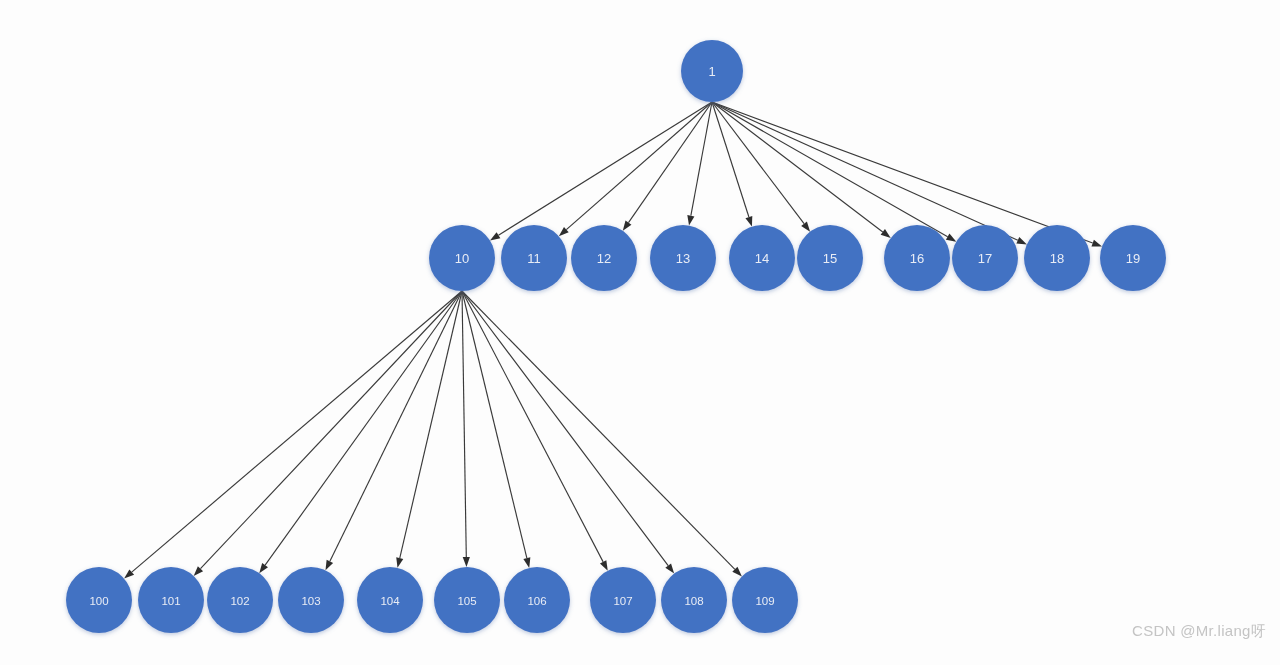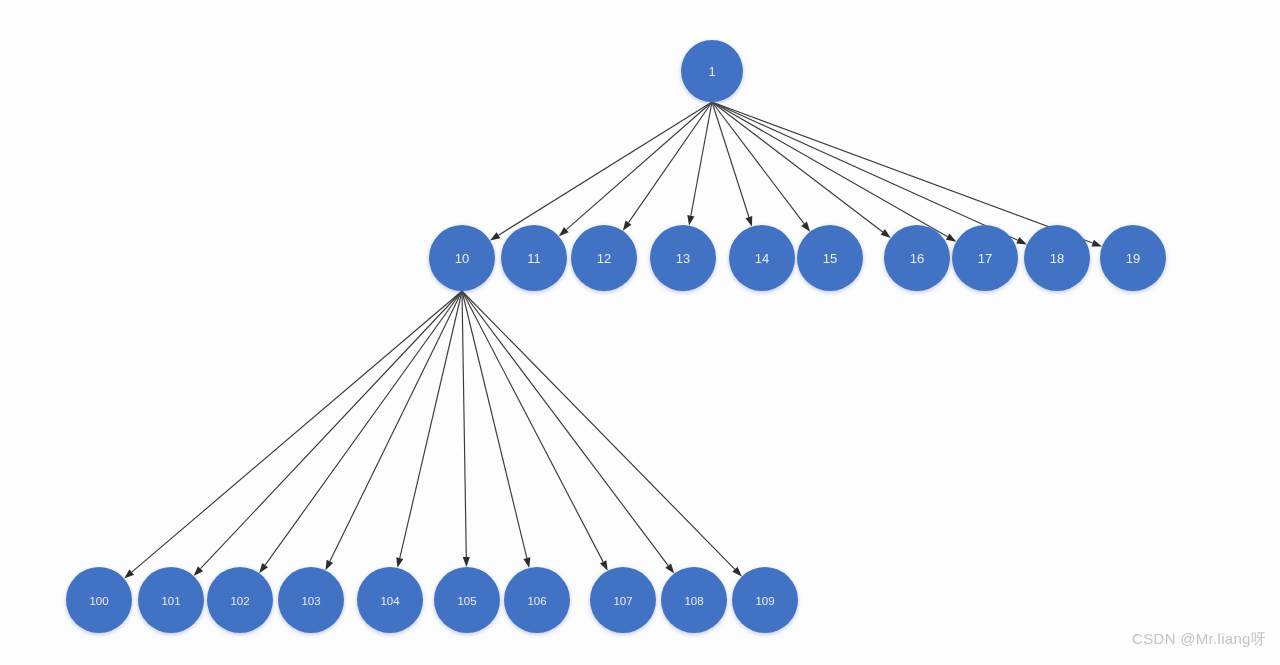--- a/index.html
+++ b/index.html
@@ -40,21 +40,21 @@
     text-anchor: middle;
     dominant-baseline: central;
     pointer-events: none;
   }
   .node-label.lvl1 { font-size: 13px; }
   .node-label.lvl2 { font-size: 13px; }
   .node-label.lvl3 { font-size: 11.5px; }
   .watermark {
     position: absolute;
     right: 14px;
-    bottom: 16px;
+    bottom: 24px;
     color: #c4c4c4;
     font-size: 15px;
     font-family: "Liberation Sans", sans-serif;
     letter-spacing: 0.3px;
     white-space: nowrap;
     user-select: none;
   }
 </style>
 </head>
 <body>

